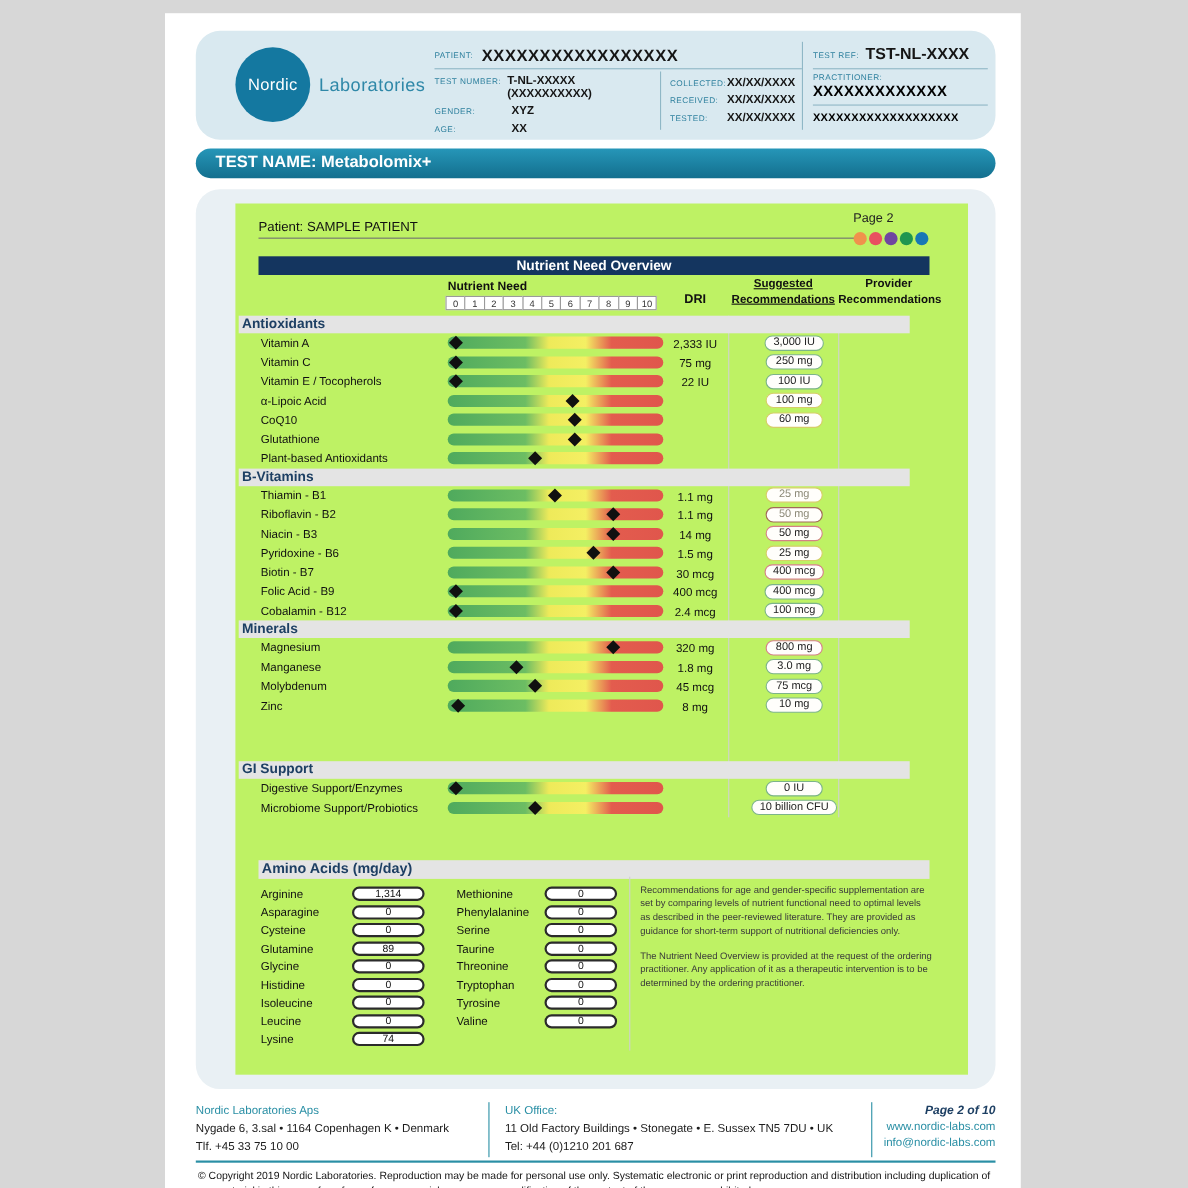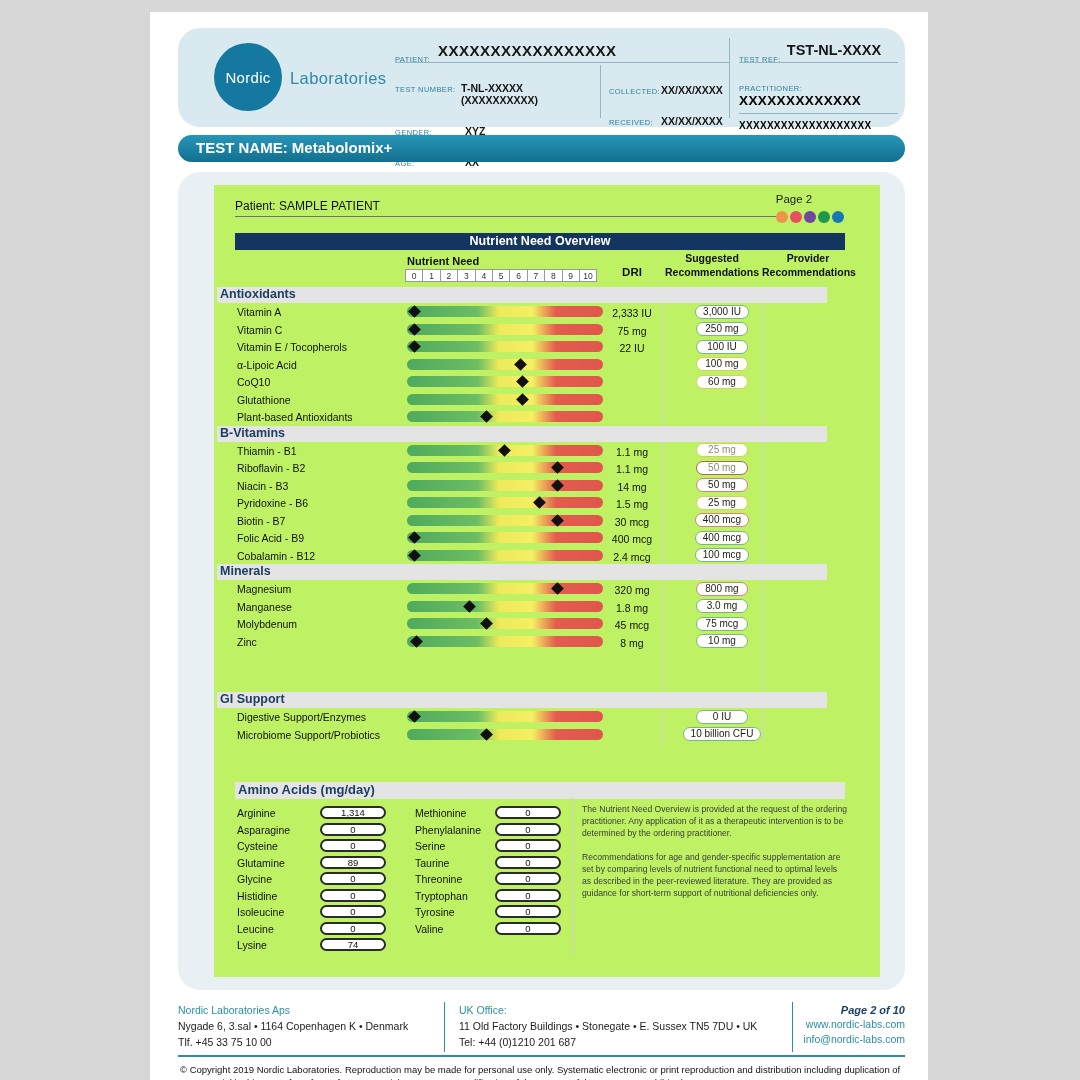--- a/index.html
+++ b/index.html
@@ -5,21 +5,21 @@
   * { margin:0; padding:0; box-sizing:border-box; }
   html,body { width:1080px; height:1080px; }
   body { background:#d7d7d7; font-family:"Liberation Sans", sans-serif; position:relative; overflow:hidden; }
   .page { position:absolute; left:150px; top:12px; width:778px; height:1068px; background:#ffffff; }
 
   
   .hdr-card { position:absolute; left:28px; top:16px; width:727px; height:99px; background:#d9e9f0; border-radius:22px; }
   .logo-circle { position:absolute; left:36px; top:15px; width:68px; height:68px; border-radius:50%; background:#1478a0; color:#fff; display:flex; align-items:center; justify-content:center; font-size:15px; letter-spacing:.3px; }
   .logo-word { position:absolute; left:112px; top:41px; color:#2f88a8; font-size:16.5px; letter-spacing:.4px; }
   .hdr-info { position:absolute; left:217px; top:10px; width:503px; height:80px; }
-  .lab { color:#2e809e; font-size:7.5px; letter-spacing:.4px;margin-top:18px; }
+  .lab { color:#2e809e; font-size:7.5px; letter-spacing:.4px; }
   .val { color:#151515; font-weight:bold; }
   .f-patient-row { position:absolute; left:0; top:0; width:334px; height:25px; border-bottom:1px solid #8fb7c6; display:flex; align-items:center; gap:8px; }
   .f-patient-row .val { font-size:15px; letter-spacing:.5px; }
   .f-testref-row { position:absolute; left:344px; top:0; width:159px; height:25px; border-bottom:1px solid #8fb7c6; display:flex; align-items:center; gap:6px; }
   .f-testref-row .val { font-size:14.5px; }
   .vdivB { position:absolute; left:334px; top:0; width:1px; height:80px; background:#8fb7c6; }
   .vdivA { position:absolute; left:205px; top:27px; width:1px; height:53px; background:#8fb7c6; }
   .fcolL { position:absolute; left:0; top:29px; width:200px; }
   .fcolM { position:absolute; left:214px; top:31px; width:116px; }
   .frow { display:flex; margin-bottom:4px; align-items:baseline; }
@@ -39,21 +39,21 @@
 
   .patient-line { position:absolute; left:21px; top:14px; font-size:12px; color:#111; }
   .page-label { position:absolute; left:540px; top:8px; width:80px; text-align:center; font-size:11.5px; color:#222; }
   .underline { position:absolute; left:21px; top:31px; width:550px; height:1px; background:#707070; }
   .dots { position:absolute; left:562px; top:26px; display:flex; gap:2px; }
   .dots span { width:12px; height:12px; border-radius:50%; }
 
   .nno-bar { position:absolute; left:21px; top:48px; width:610px; height:17px; background:#14355f; color:#fff; text-align:center; font-weight:bold; font-size:12.5px; line-height:17px; }
   .col-nn { position:absolute; left:193px; top:70px; width:196px; text-align:left; font-weight:bold; font-size:11px; color:#111; }
   .col-dri { position:absolute; left:386px; top:81px; width:64px; text-align:center; font-weight:bold; font-size:11.5px; color:#111; }
-  .col-sug { position:absolute; left:448px; top:67px; width:100px; text-align:center; font-weight:bold; font-size:10.5px; line-height:1.3; color:#111; }
+  .col-sug { position:absolute; left:448px; top:67px; width:100px; text-align:center; font-weight:bold; font-size:10.5px; line-height:1.3; color:#111;text-decoration:underline; }
   .col-prov { position:absolute; left:548px; top:67px; width:92px; text-align:center; font-weight:bold; font-size:10.5px; line-height:1.3; color:#111; }
   .scale { position:absolute; left:192px; top:84px; display:flex; }
   .scale span { width:18.4px; height:13px; border:1px solid #9a9a9a; margin-left:-1px; font-size:8.5px; text-align:center; line-height:12px; background:#fff; color:#333; }
 
   .tline { position:absolute; width:1px; height:456px; top:102px; background:#d2d2d2; }
   .tline.t1 { left:448px; } .tline.t2 { left:548px; }
 
   .tbody { position:absolute; left:0; top:102px; width:666px; }
   .sect:nth-child(4) { margin-top:42px; }
   .band { margin-left:3px; width:610px; height:16px; background:#e4e4e4; color:#1d3f63; font-weight:bold; font-size:12.5px; line-height:15px; padding-left:3px; }
@@ -469,22 +469,22 @@
             <span class="al">Tyrosine</span>
             <span class="ap">0</span>
           </div>
           <div class="amrow c2">
             <span class="al">Valine</span>
             <span class="ap">0</span>
           </div>
         </div>
       <div class="amino-divider"></div>
       <div class="notes">
+        <p>Recommendations for age and gender-specific supplementation are set by comparing levels of nutrient functional need to optimal levels as described in the peer-reviewed literature. They are provided as guidance for short-term support of nutritional deficiencies only.</p>
         <p>The Nutrient Need Overview is provided at the request of the ordering practitioner. Any application of it as a therapeutic intervention is to be determined by the ordering practitioner.</p>
-        <p>Recommendations for age and gender-specific supplementation are set by comparing levels of nutrient functional need to optimal levels as described in the peer-reviewed literature. They are provided as guidance for short-term support of nutritional deficiencies only.</p>
       </div>
     </div>
   </div>
 
   <div class="footer">
     <div class="fcols">
       <div class="fc fc1">
         <div class="fhead">Nordic Laboratories Aps</div>
         <div class="ftext">Nygade 6, 3.sal • 1164 Copenhagen K • Denmark</div>
         <div class="ftext">Tlf. +45 33 75 10 00</div>

